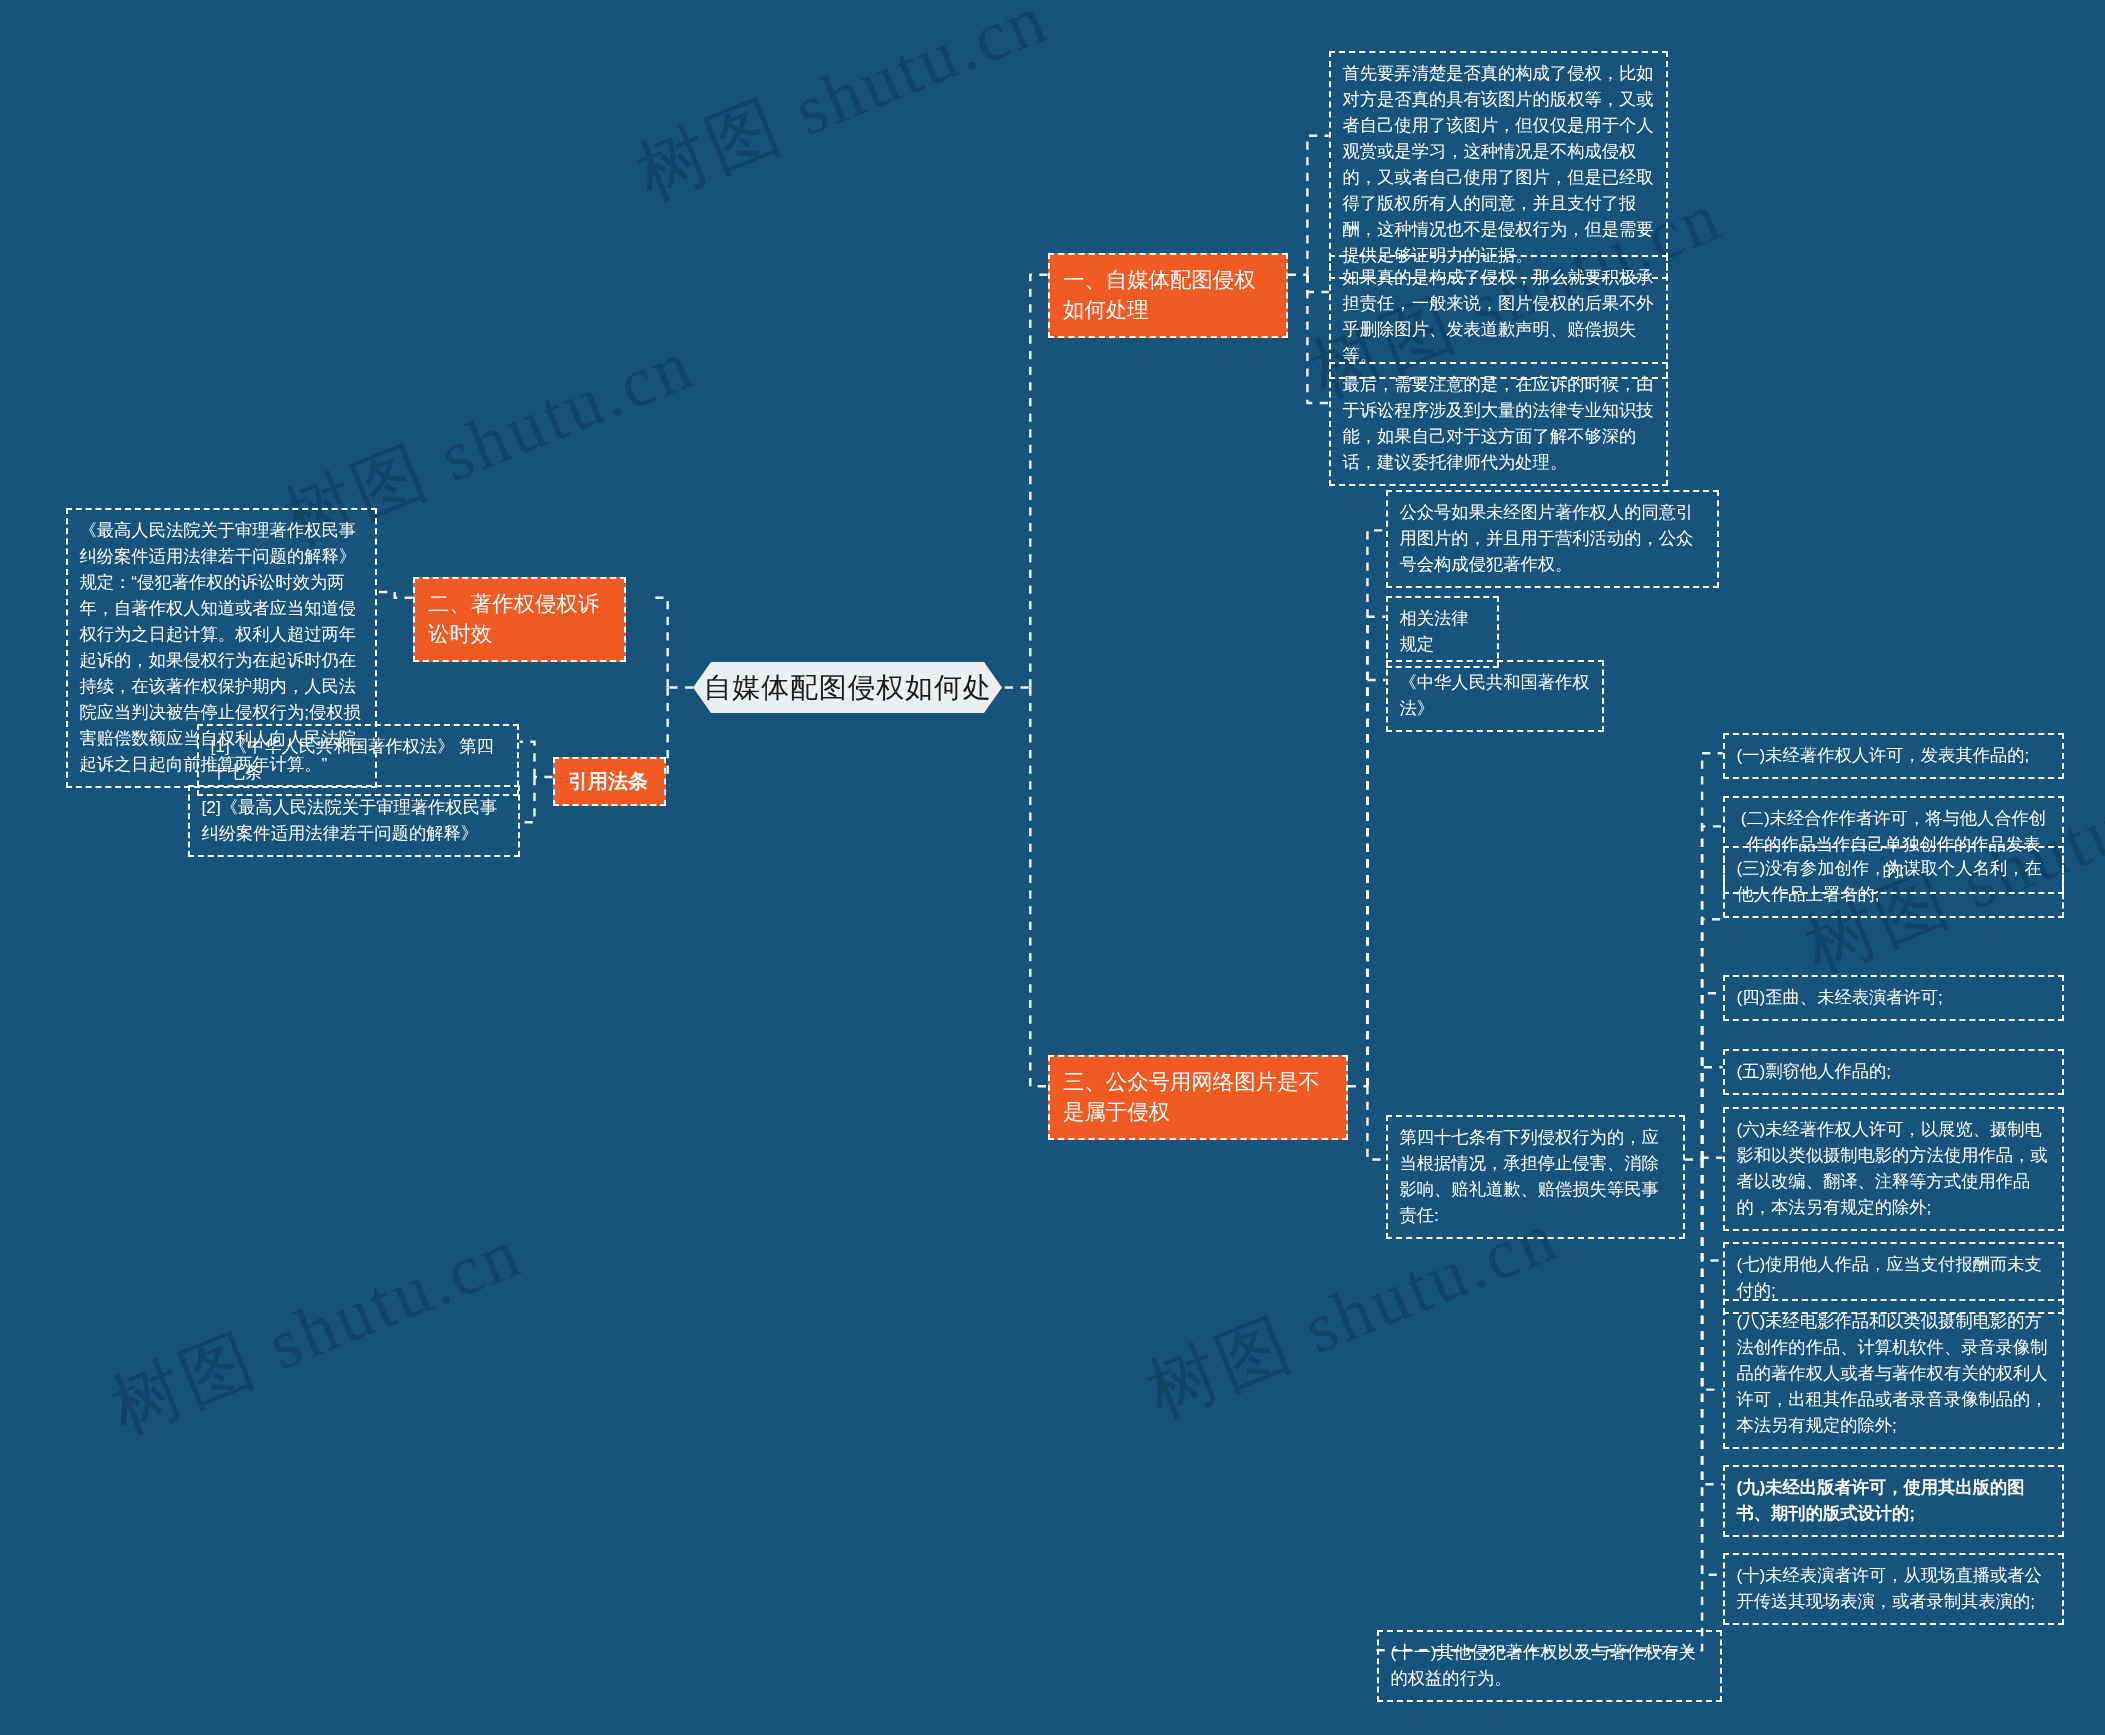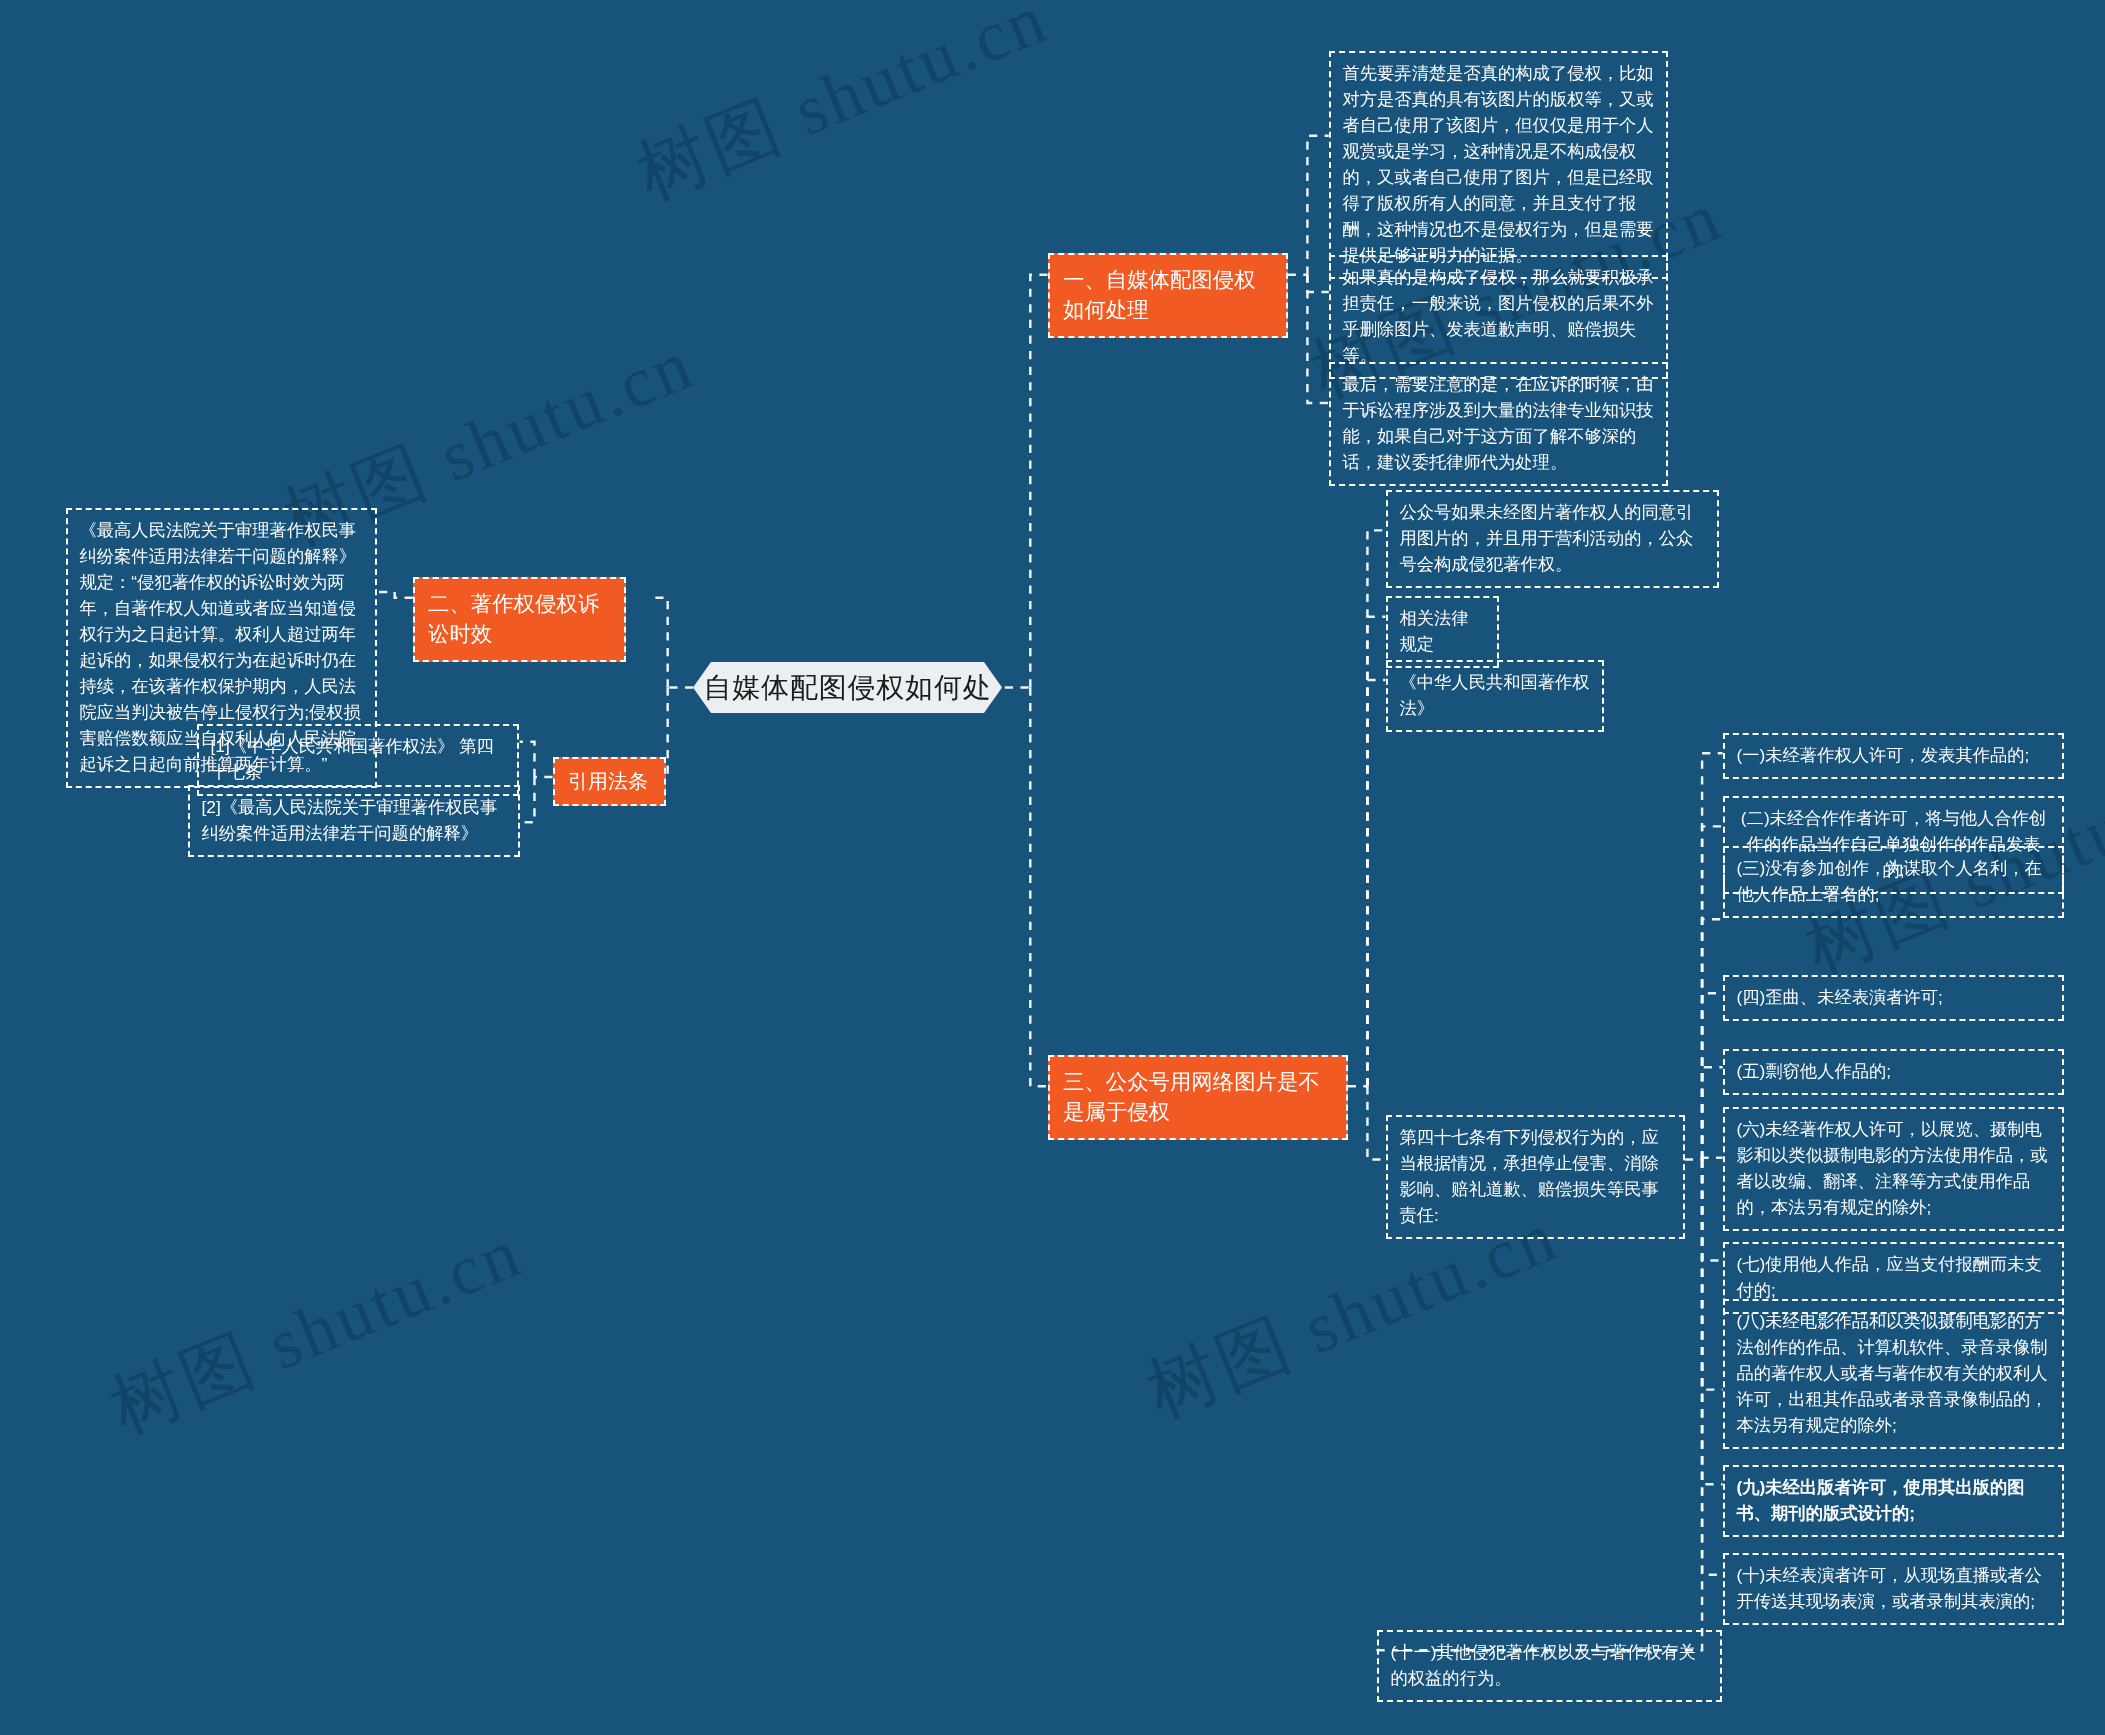--- a/index.html
+++ b/index.html
@@ -66,20 +66,21 @@
     background: #f15a22;
     border: 2.5px dashed #ffffff;
     font-size: 21.4px;
     padding: 10px 13px;
     line-height: 1.42;
   }
   .node.small-orange {
     background: #f15a22;
     font-size: 20px;
     padding: 8.2px 13px;
+    font-weight: bold;
   }
 
   
   #root-node {
     position: absolute;
     z-index: 3;
     left: 693px; top: 662px;
     width: 309px; height: 51px;
     background: #eceff1;
     color: #1b1b1b;

